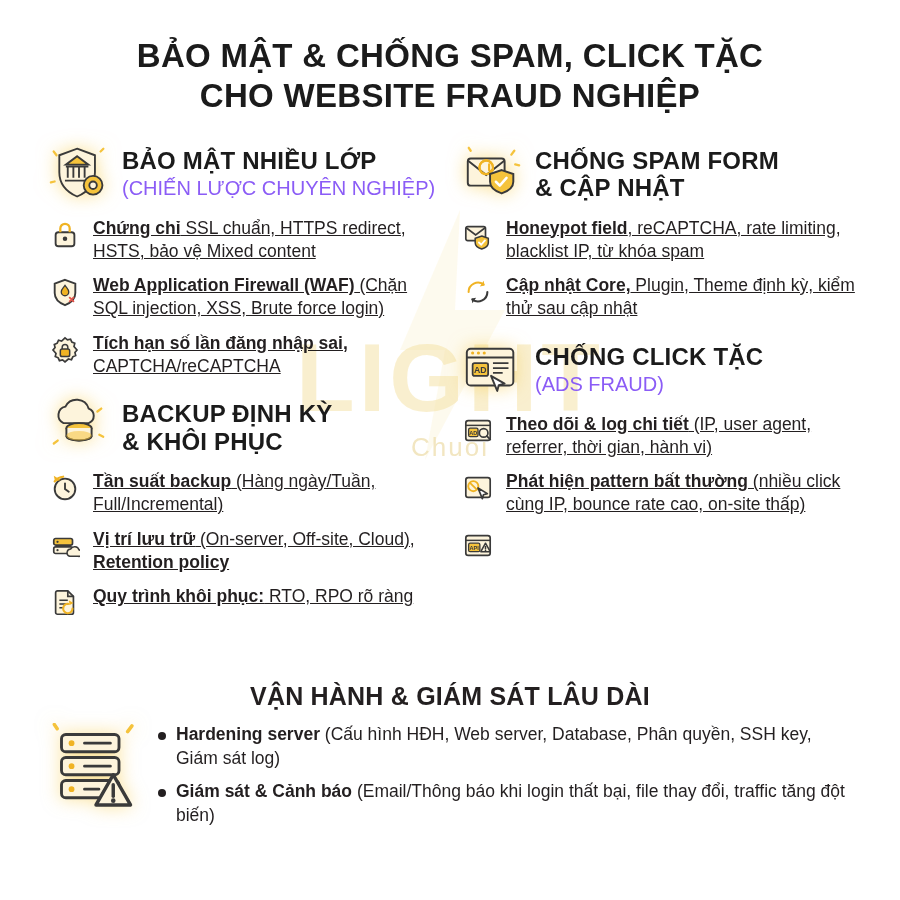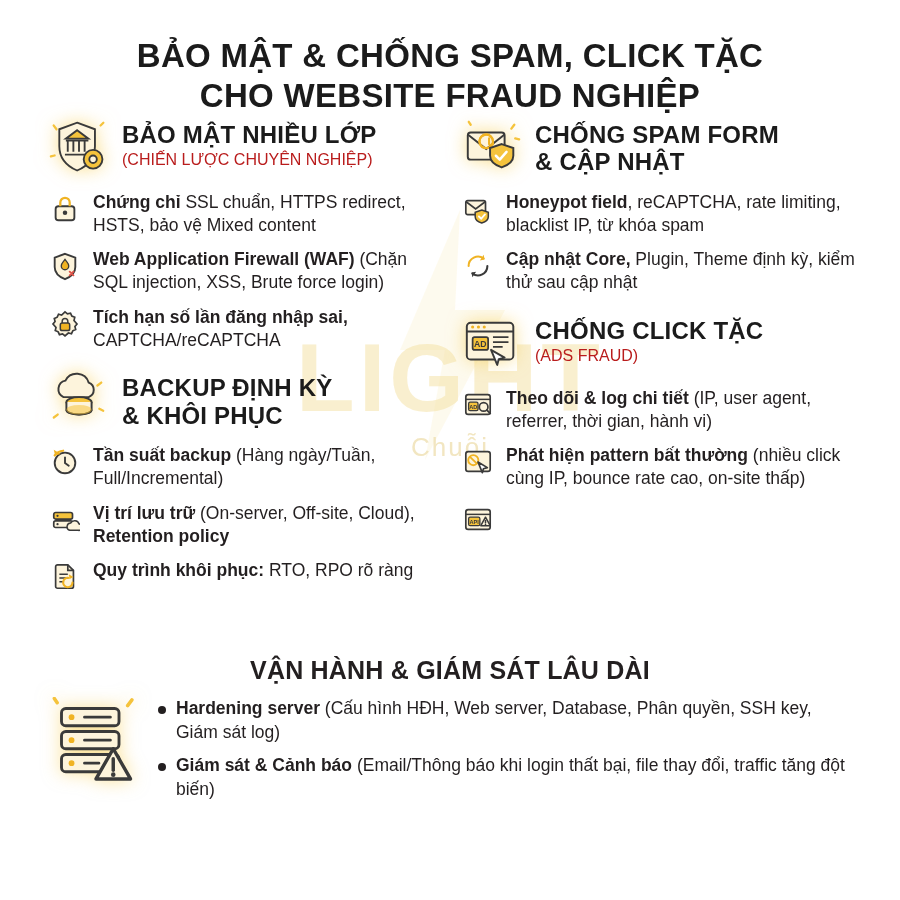--- a/index.html
+++ b/index.html
@@ -62,20 +62,21 @@
     font-size: 33px;
     font-weight: bold;
     line-height: 1.22;
     letter-spacing: .3px;
     color: #1b1b1b;
   }
   .title .line2 { display: block; }
 
   .columns {
     display: flex;
+    margin-top: 26px;
     gap: 6px;
   }
   .col { width: 50%; box-sizing: border-box; }
   .col-left { padding-left: 22px; padding-right: 6px; }
   .col-right { padding-left: 8px; padding-right: 10px; }
 
   .section { margin-bottom: 18px; }
 
   .sec-head {
     display: flex;
@@ -93,32 +94,33 @@
   }
   .sec-titles { padding-top: 4px; }
   .sec-title {
     font-size: 24px;
     font-weight: bold;
     line-height: 1.16;
     color: #1b1b1b;
     letter-spacing: .2px;
   }
   .sec-sub {
-    font-size: 16px;
+    font-size: 20px;
     line-height: 1.2;
-    color: #b91c1c;
+    color: #8b5cf6;
     margin-top: 2px;
   }
 
   .items { margin-top: 12px; }
   .item {
     display: flex;
     align-items: flex-start;
     gap: 11px;
     margin-bottom: 11px;
+    text-decoration: underline;
   }
   .item .it-icon {
     flex: 0 0 auto;
     width: 34px;
     height: 34px;
     display: flex;
     align-items: center;
     justify-content: center;
     margin-top: 1px;
   }

